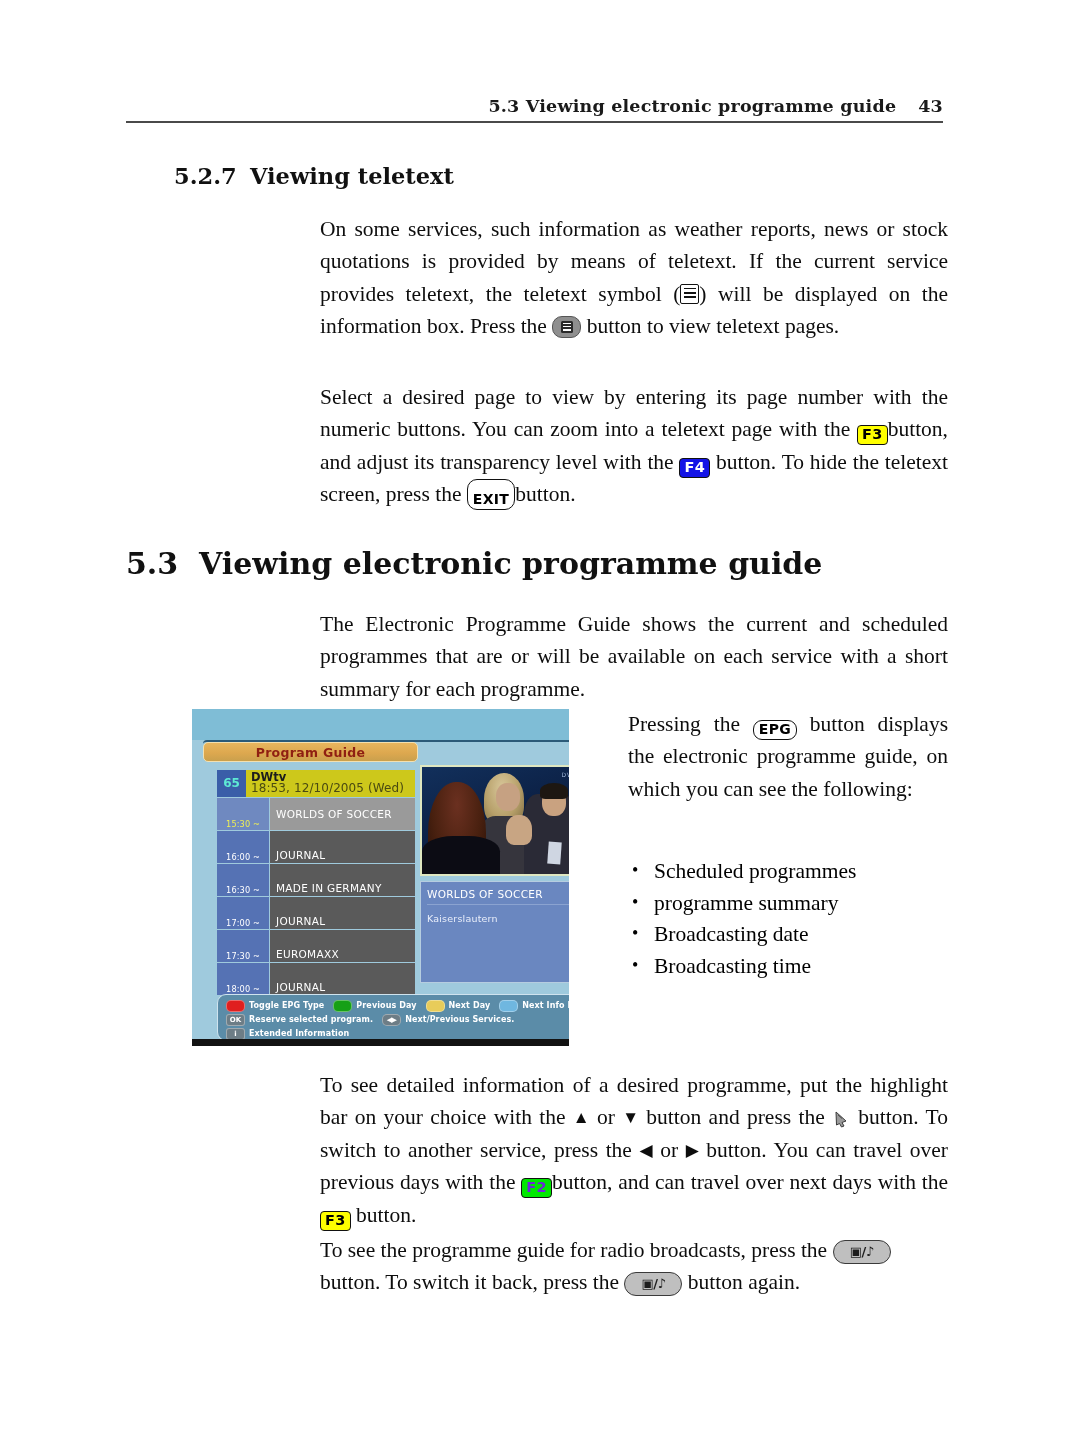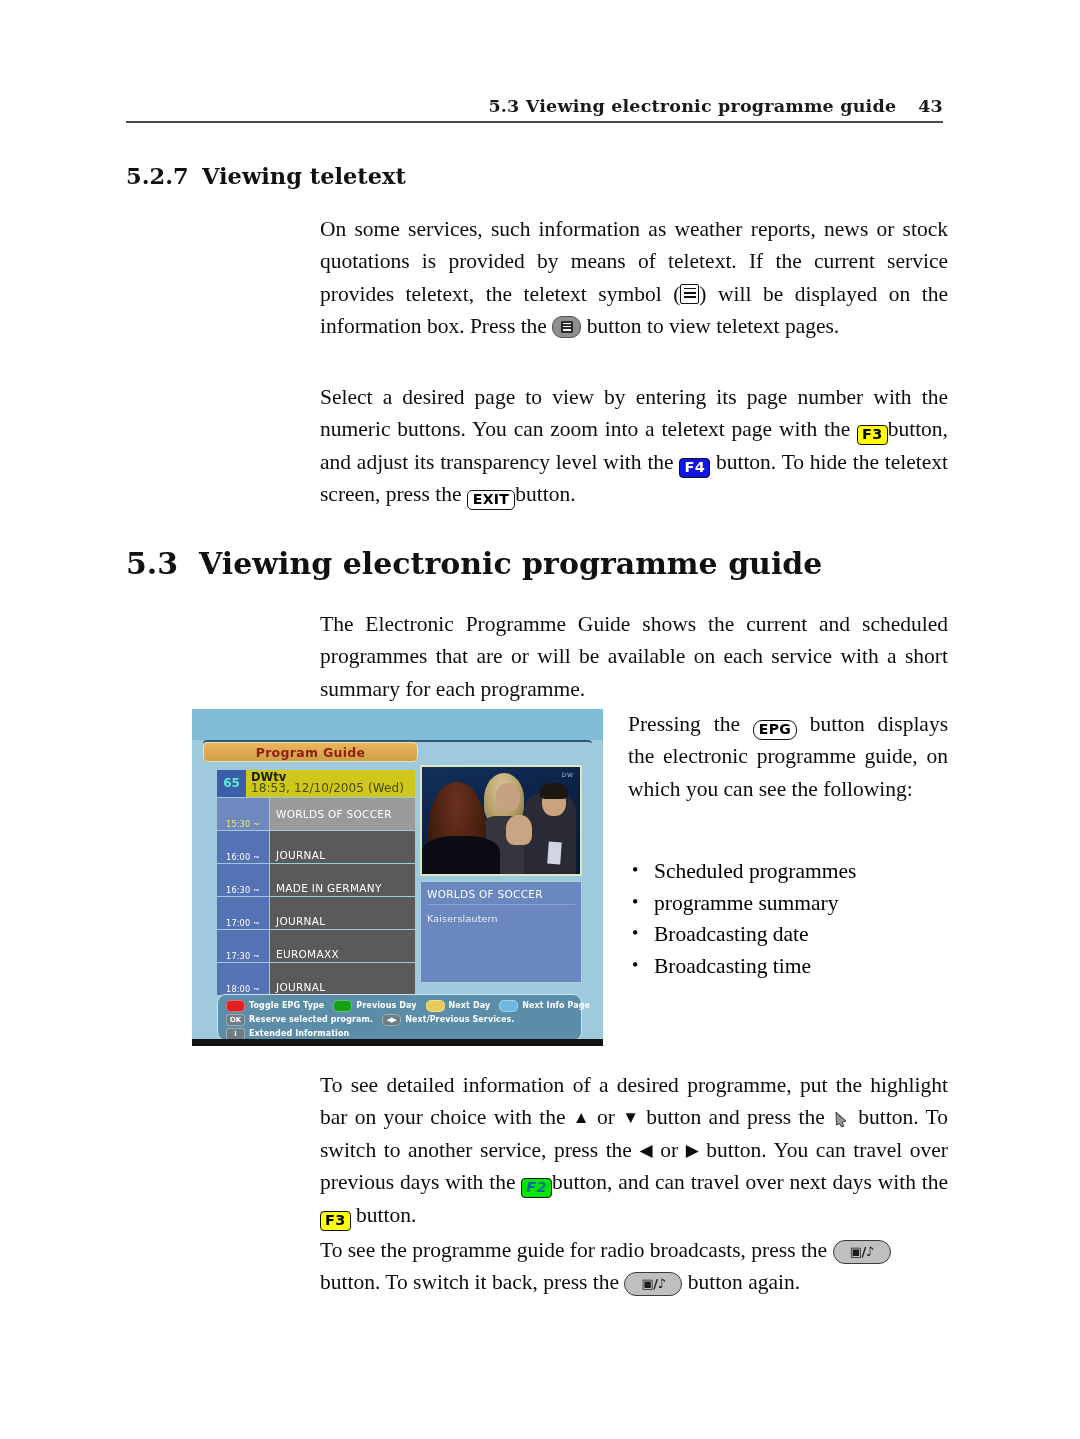--- a/index.html
+++ b/index.html
@@ -43,21 +43,21 @@
   .h3-sec {
     position: absolute;
     left: 126px;
     top: 163px;
     font-family: "DejaVu Serif", "Liberation Serif", serif;
     font-weight: bold;
     font-size: 22.5px;
     color: #111;
     white-space: nowrap;
   }
-  .h3-sec .num { display: inline-block; width: 76px; }
+  .h3-sec .num { display: inline-block; width: 76px; margin-left: 48px; }
 
   .h2-sec {
     position: absolute;
     left: 126px;
     top: 546px;
     font-family: "DejaVu Serif", "Liberation Serif", serif;
     font-weight: bold;
     font-size: 30px;
     color: #111;
     white-space: nowrap;
@@ -116,24 +116,24 @@
     font-family: "DejaVu Sans", "Liberation Sans", sans-serif;
     font-size: 14.5px;
     font-weight: bold;
     line-height: 15px;
     letter-spacing: 0.3px;
     background: #fff;
     color: #000;
   }
   .key.f-yellow { background: #ffff00; color: #000; }
   .key.f-blue   { background: #1414e6; color: #fff; }
-  .key.f-green  { background: #00e800; color: #0369a1; font-style: italic; }
+  .key.f-green  { background: #00e800; color: #6d28d9; }
   .key.exit {
-    border-radius: 5px;
-    padding: 1px 5px 2px 5px;
+    border-radius: 10px;
+    padding: 12px 5px 2px 5px;
     font-size: 14px;
   }
   .key.epg {
     border-radius: 9px;
     padding: 1px 5px 2px 5px;
     font-size: 14px;
   }
 
   
   .ttx-sym {
@@ -228,21 +228,21 @@
     color: #1d1d1d;
     font-weight: bold;
     letter-spacing: -0.5px;
   }
 
   
   .epg-shot {
     position: absolute;
     left: 192px;
     top: 709px;
-    width: 411px;
+    width: 377px;
     height: 337px;
     background: #9fcadd;
     font-family: "DejaVu Sans", "Liberation Sans", sans-serif;
     overflow: hidden;
   }
   .epg-shot .screen-bottom-bar {
     position: absolute;
     left: 0; bottom: 0;
     width: 100%;
     height: 7px;

